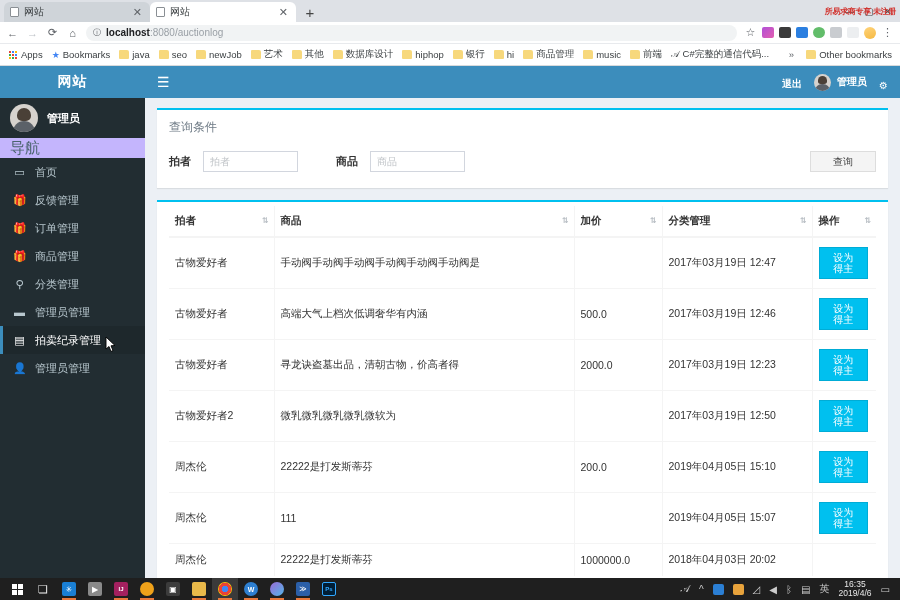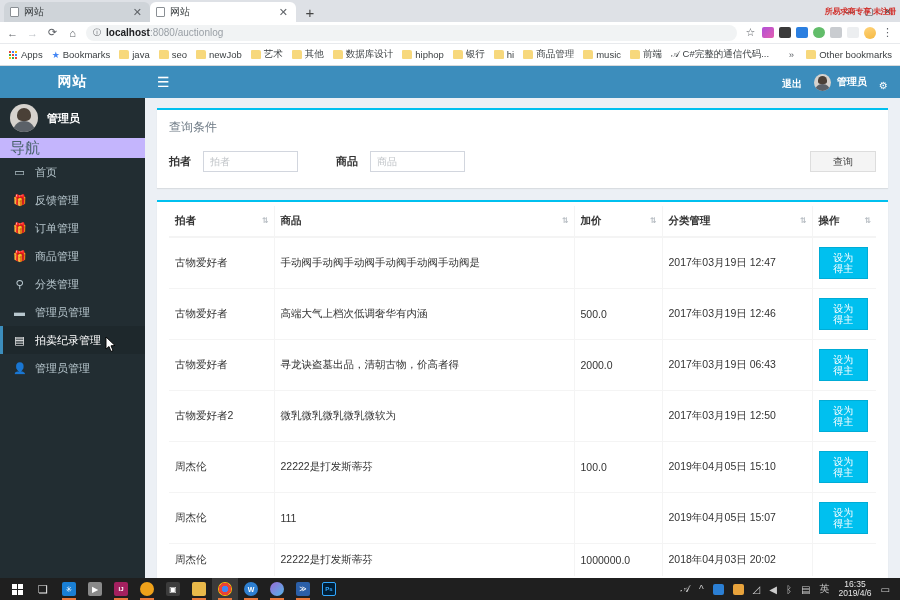--- a/index.html
+++ b/index.html
@@ -482,34 +482,34 @@
                   <td>古物爱好者</td>
                   <td>高端大气上档次低调奢华有内涵</td>
                   <td>500.0</td>
                   <td>2017年03月19日 12:46</td>
                   <td><button class="btn-win">设为得主</button></td>
                 </tr>
                 <tr>
                   <td>古物爱好者</td>
                   <td>寻龙诀盗墓出品，清朝古物，价高者得</td>
                   <td>2000.0</td>
-                  <td>2017年03月19日 06:43</td>
+                  <td>2017年03月19日 12:23</td>
                   <td><button class="btn-win">设为得主</button></td>
                 </tr>
                 <tr>
                   <td>古物爱好者2</td>
                   <td>微乳微乳微乳微乳微软为</td>
                   <td></td>
                   <td>2017年03月19日 12:50</td>
                   <td><button class="btn-win">设为得主</button></td>
                 </tr>
                 <tr>
                   <td>周杰伦</td>
                   <td>22222是打发斯蒂芬</td>
-                  <td>100.0</td>
+                  <td>200.0</td>
                   <td>2019年04月05日 15:10</td>
                   <td><button class="btn-win">设为得主</button></td>
                 </tr>
                 <tr>
                   <td>周杰伦</td>
                   <td>111</td>
                   <td></td>
                   <td>2019年04月05日 15:07</td>
                   <td><button class="btn-win">设为得主</button></td>
                 </tr>

